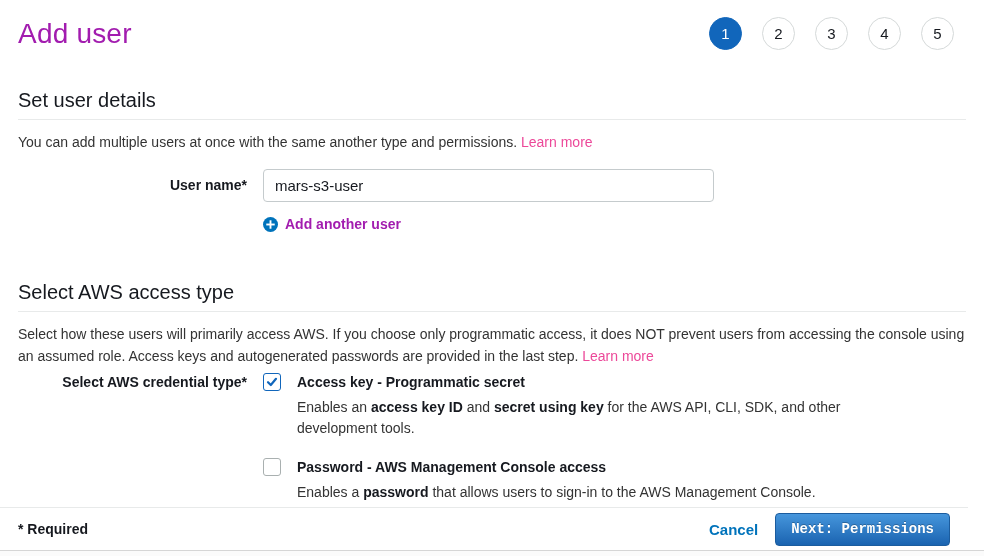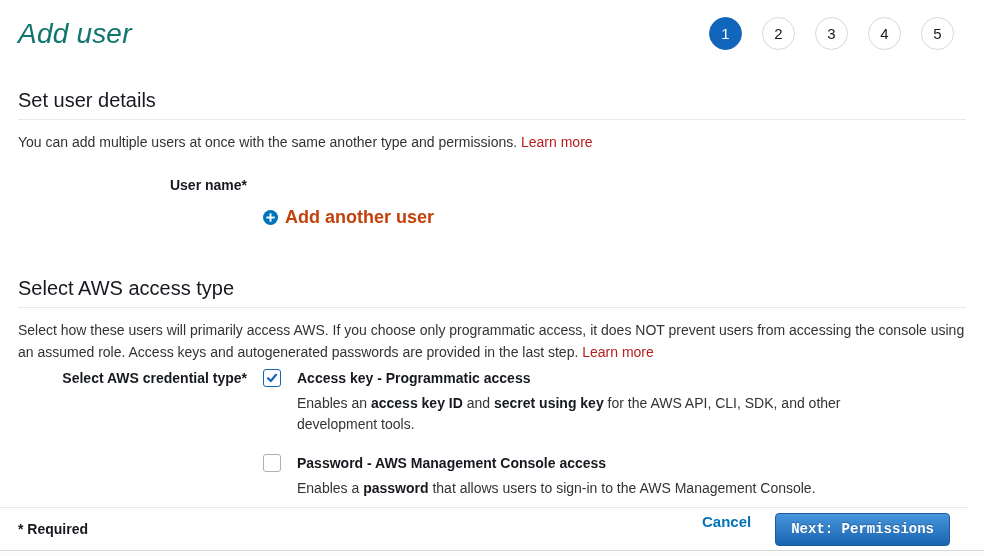--- a/index.html
+++ b/index.html
@@ -17,23 +17,22 @@
   
   .header {
     display: flex;
     justify-content: space-between;
     align-items: center;
     padding-top: 17px;
   }
   .page-title {
     font-size: 28px;
     font-weight: 400;
-    color: #0f766e;
+    color: #a21caf;
     letter-spacing: 0.2px;
-    font-style: italic;
   }
   .steps { display: flex; gap: 20px; margin-right: 12px; }
   .step {
     width: 33px; height: 33px;
     border-radius: 50%;
     border: 1px solid #d5d9d9;
     background: #ffffff;
     color: #16191f;
     font-size: 15px;
     display: flex; align-items: center; justify-content: center;
@@ -55,21 +54,21 @@
     border-top: 1px solid #e8eaea;
     margin: 7px 0 0 0;
   }
   .section-desc {
     margin-top: 11px;
     font-size: 14px;
     line-height: 22px;
     color: #333333;
   }
   a.link {
-    color: #b91c1c;
+    color: #ec4899;
     text-decoration: none;
     cursor: pointer;
   }
 
   .sec-user-details { margin-top: 39px; }
 
   
   .form-row { display: flex; margin-top: 16px; }
   .label-col {
     width: 245px;
@@ -92,23 +91,23 @@
   }
   .add-user-row {
     margin-left: 245px;
     margin-top: 14px;
     display: flex;
     align-items: center;
     gap: 7px;
     cursor: pointer;
   }
   .add-user-row .label {
-    color: #c2410c;
-    font-weight: bold;
-    font-size: 18px;
+    color: #a21caf;
+    font-weight: bold;
+    font-size: 14px;
   }
   .plus-icon { width: 15px; height: 15px; display: block; }
 
   .sec-access-type { margin-top: 49px; }
 
   
   .cred-row { display: flex; margin-top: 6px; }
   .cred-label-col {
     width: 245px;
     padding-right: 16px;
@@ -158,22 +157,22 @@
     border-top: 1px solid #e8eaea;
     display: flex;
     align-items: center;
     padding: 0 18px;
     background: #ffffff;
   }
   .required-note { font-weight: bold; color: #16191f; }
   .footer-actions {
     margin-left: auto;
     display: flex;
-    align-items: flex-start;
-    gap: 24px;
+    align-items: center;
+    gap: 17px;
   }
   .cancel-link {
     color: #0073bb;
     font-weight: bold;
     font-size: 15px;
     cursor: pointer;
     text-decoration: none;
   }
   .primary-button {
     background: linear-gradient(to bottom, #4696dc, #1a63b0);
@@ -211,20 +210,21 @@
     </div>
   </div>
 
   <div class="sec-user-details">
     <h2 class="section-heading">Set user details</h2>
     <hr class="rule">
     <p class="section-desc"><span>You can add multiple users at once with the same another type and permissions.</span> <a class="link">Learn more</a></p>
 
     <div class="form-row">
       <div class="label-col">User name*</div>
+      <input class="text-input" type="text" value="mars-s3-user" style="">
     </div>
 
     <div class="add-user-row">
       <svg class="plus-icon" viewBox="0 0 16 16">
         <circle cx="8" cy="8" r="8" fill="#0073bb"></circle>
         <rect x="7" y="3.5" width="2" height="9" fill="#ffffff"></rect>
         <rect x="3.5" y="7" width="9" height="2" fill="#ffffff"></rect>
       </svg>
       <span class="label">Add another user</span>
     </div>
@@ -240,21 +240,21 @@
 
       <div>
 
         <div class="option">
           <span class="checkbox checked">
             <svg width="12" height="12" viewBox="0 0 12 12">
                 <path d="M2 6.2 L4.8 9 L10 2.8" fill="none" stroke="#1166bb" stroke-width="2.2" stroke-linecap="round" stroke-linejoin="round"></path>
               </svg>
           </span>
           <div class="option-body">
-            <div class="option-title">Access key - Programmatic access</div>
+            <div class="option-title">Access key - Programmatic secret</div>
             <div class="option-desc"><span>Enables an </span><b>access key ID</b><span> and </span><b>secret using key</b><span> for the AWS API, CLI, SDK, and other development tools.</span></div>
           </div>
         </div>
 
         <div class="option">
           <span class="checkbox">
             
           </span>
           <div class="option-body">
             <div class="option-title">Password - AWS Management Console access</div>

